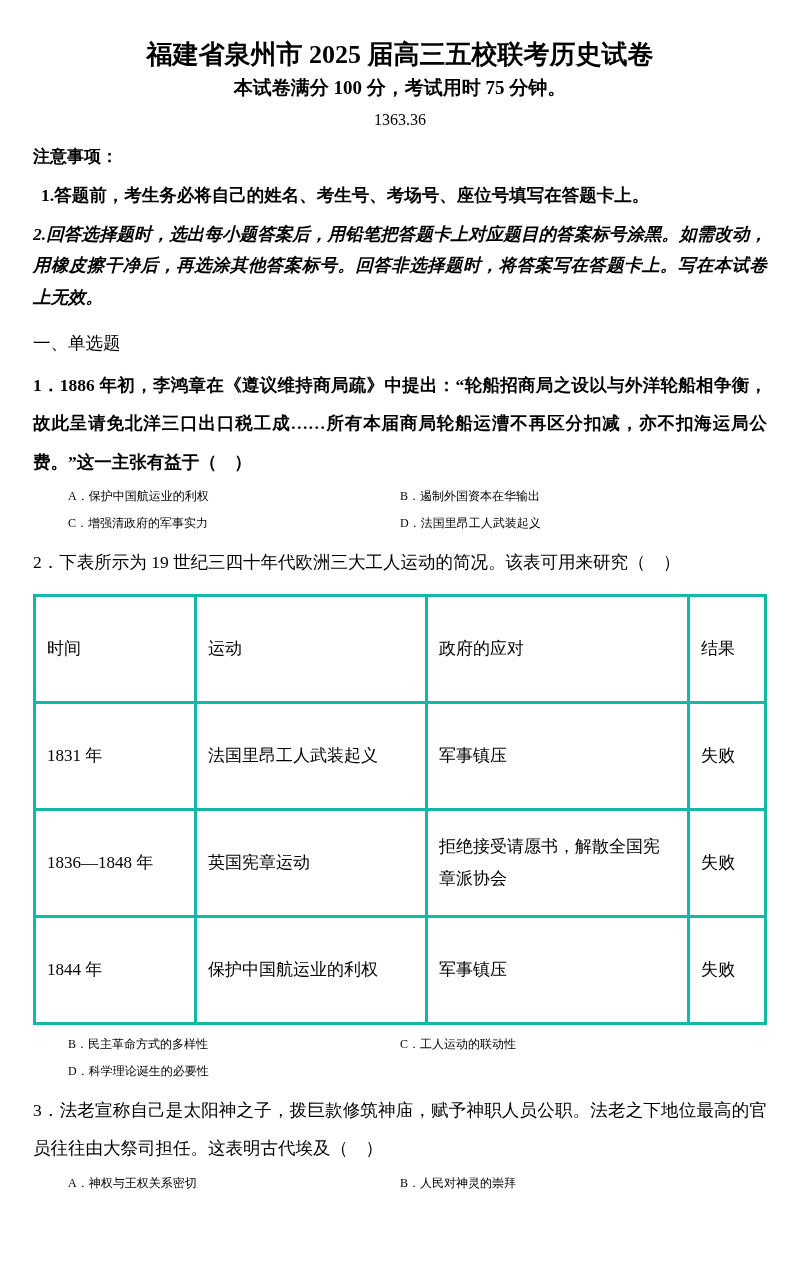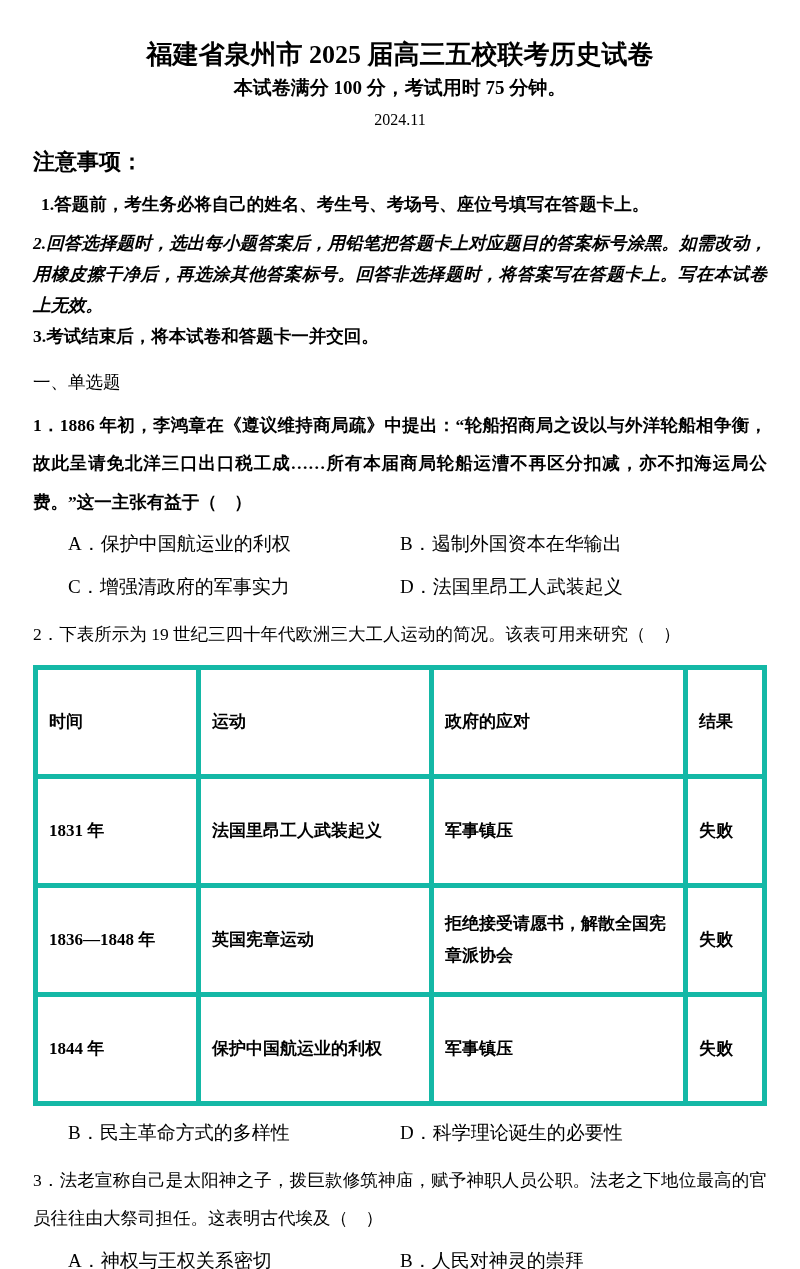--- a/index.html
+++ b/index.html
@@ -9,70 +9,69 @@
     background: #ffffff;
     color: #000000;
     font-family: "Liberation Serif", "DejaVu Serif", serif;
   }
   .page { padding: 24px 33px 34px 33px; }
 
   .title    { text-align: center; font-weight: bold; font-size: 26px; margin-top: 14px; line-height: 1.3; }
   .subtitle { text-align: center; font-weight: bold; font-size: 19px; margin-top: 4px; line-height: 1.3; }
   .date     { text-align: center; font-size: 16px; margin-top: 10px; line-height: 1.3; }
 
-  .notice-heading { font-weight: bold; font-size: 22px; margin-top: 12px; line-height: 1.7; }
+  .notice-heading { font-weight: bold; font-size: 17px; margin-top: 12px; line-height: 1.7; }
   .notice { font-weight: bold; font-size: 17.5px; line-height: 1.78; text-align: justify; }
 
   .section-heading { font-size: 17.5px; margin-top: 14px; line-height: 1.9; }
 
   .question { font-size: 17.5px; line-height: 2.2; margin-top: 6px; text-align: justify; }
 
   .options {
     display: grid;
     grid-template-columns: 332px 1fr;
     padding-left: 35px;
-    font-size: 19px;
+    font-size: 12px;
     line-height: 2.25;
     margin: 2px 0 6px 0;
   }
 
   table.qtable {
     width: 100%;
     border-collapse: collapse;
     table-layout: fixed;
     margin: 12px 0 6px 0;
   }
   table.qtable th, table.qtable td {
-    border: 5px solid #14b8a6;
-    font-weight: bold;
+    border: 3px solid #14b8a6;
+    font-weight: normal;
     text-align: left;
     vertical-align: middle;
     font-size: 17px;
     line-height: 1.9;
     padding: 8px 11px;
     height: 88px;
     word-break: break-all;
   }
   .col-time   { width: 136px; }
   .col-move   { width: 206px; }
   .col-result { width: 52px; }
 </style>
 </head>
 <body>
 
 <div class="page">
 
   <div class="title">福建省泉州市 2025 届高三五校联考历史试卷</div>
   <div class="subtitle">本试卷满分 100 分，考试用时 75 分钟。</div>
-  <div class="date">2024.11</div>
+  <div class="date">1363.36</div>
 
   <div class="notice-heading">注意事项：</div>
   <p class="notice" style="margin:8px;">1.答题前，考生务必将自己的姓名、考生号、考场号、座位号填写在答题卡上。</p>
   <p class="notice" style="margin:0;font-style:italic;">2.回答选择题时，选出每小题答案后，用铅笔把答题卡上对应题目的答案标号涂黑。如需改动，用橡皮擦干净后，再选涂其他答案标号。回答非选择题时，将答案写在答题卡上。写在本试卷上无效。</p>
-  <p class="notice" style="margin:0;">3.考试结束后，将本试卷和答题卡一并交回。</p>
 
   <div class="section-heading">一、单选题</div>
 
   <p class="question" style="margin:6px 0 0 0;font-weight:bold;">1．1886 年初，李鸿章在《遵议维持商局疏》中提出：“轮船招商局之设以与外洋轮船相争衡，故此呈请免北洋三口出口税工成……所有本届商局轮船运漕不再区分扣减，亦不扣海运局公费。”这一主张有益于（　）</p>
   <div class="options">
     <div>A．保护中国航运业的利权</div>
     <div>B．遏制外国资本在华输出</div>
     <div>C．增强清政府的军事实力</div>
     <div>D．法国里昂工人武装起义</div>
   </div>
@@ -103,20 +102,21 @@
       <td>1844 年</td>
       <td>保护中国航运业的利权</td>
       <td>军事镇压</td>
       <td>失败</td>
     </tr>
   </tbody>
     </table>
 
   <div class="options">
     <div>B．民主革命方式的多样性</div>
+    <div>C．工人运动的联动性</div>
     <div>D．科学理论诞生的必要性</div>
   </div>
 
   <p class="question" style="margin:6px 0 0 0;">3．法老宣称自己是太阳神之子，拨巨款修筑神庙，赋予神职人员公职。法老之下地位最高的官员往往由大祭司担任。这表明古代埃及（　）</p>
   <div class="options">
     <div>A．神权与王权关系密切</div>
     <div>B．人民对神灵的崇拜</div>
 
   </div>
 

